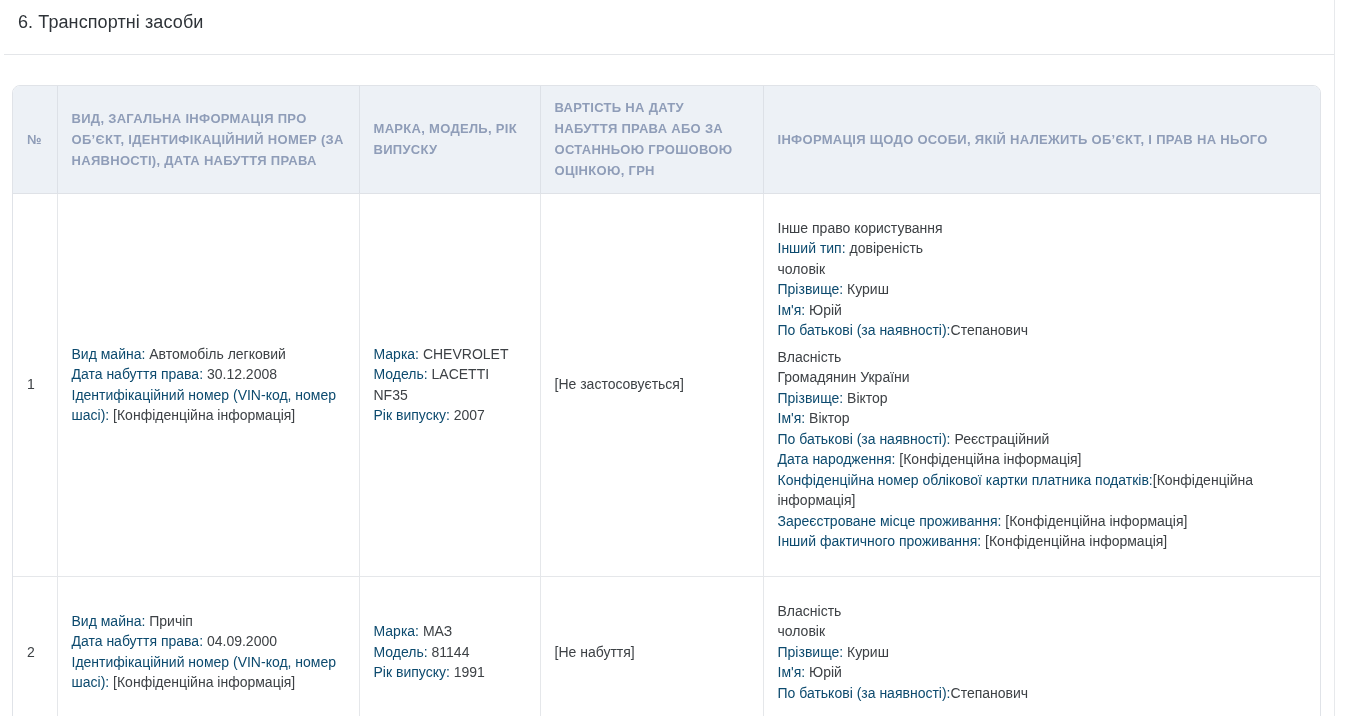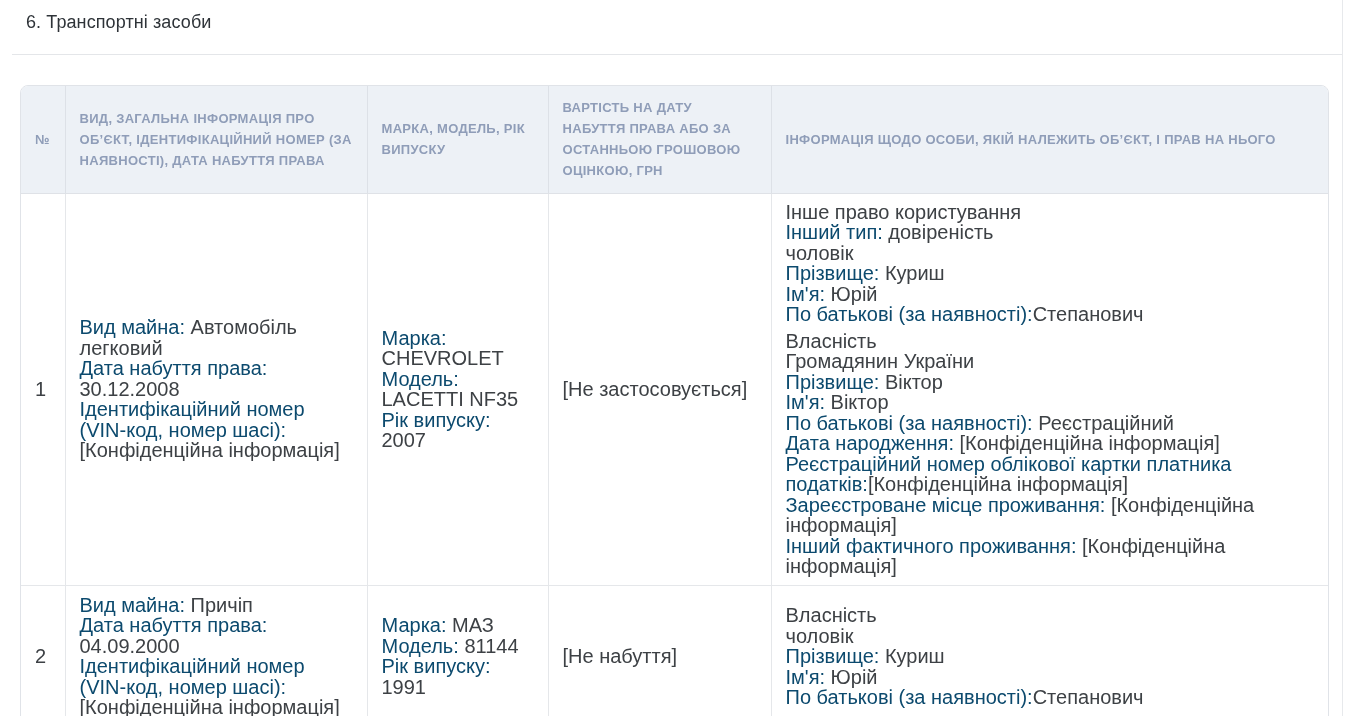--- a/index.html
+++ b/index.html
@@ -10,21 +10,21 @@
     -webkit-font-smoothing: antialiased;
   }
   body {
     width: 1346px;
     height: 716px;
     position: relative;
     overflow: hidden;
   }
   .panel {
     position: absolute;
-    top: 0; left: 12px;
+    top: 0; left: 4px;
     width: 1331px;
     height: 716px;
     box-sizing: border-box;
     border-right: 1px solid #e7e9ec;
     background: #ffffff;
   }
   .page-header {
     box-sizing: border-box;
     height: 55px;
     border-bottom: 1px solid #e4e6e9;
@@ -65,22 +65,22 @@
     padding: 10px 14px;
     line-height: 21px;
     letter-spacing: 0.3px;
     border-right: 1px solid #dde1e7;
     border-bottom: 1px solid #dfe2e7;
   }
   table.vehicles th:last-child { border-right: none; }
   table.vehicles td {
     box-sizing: border-box;
     vertical-align: middle;
-    padding: 8px 14px;
-    font-size: 20px;
+    padding: 24px 14px;
+    font-size: 14px;
     line-height: 20.5px;
     color: #3d4145;
     border-right: 1px solid #e5e7ea;
     word-wrap: break-word;
     margin-left: 42px;
   }
   table.vehicles td:last-child { border-right: none; }
   tr.row-1 td { height: 357px; border-bottom: 1px solid #e5e7ea; }
   tr.row-2 td { height: 142px; }
   td.cell-num { padding-left: 13px; }
@@ -137,21 +137,21 @@
                 <div class="line"><span class="lbl">Ім'я: </span><span class="val">Юрій</span></div>
                 <div class="line"><span class="lbl">По батькові (за наявності):</span><span class="val">Степанович</span></div>
               </div>
               <div class="grp">
                 <div class="line"><span class="val">Власність</span></div>
                 <div class="line"><span class="val">Громадянин України</span></div>
                 <div class="line"><span class="lbl">Прізвище: </span><span class="val">Віктор</span></div>
                 <div class="line"><span class="lbl">Ім'я: </span><span class="val">Віктор</span></div>
                 <div class="line"><span class="lbl">По батькові (за наявності): </span><span class="val">Реєстраційний</span></div>
                 <div class="line"><span class="lbl">Дата народження: </span><span class="val">[Конфіденційна інформація]</span></div>
-                <div class="line"><span class="lbl">Реєстраційний номер облікової картки платника податків:</span><span class="val">[Конфіденційна інформація]</span></div>
+                <div class="line"><span class="lbl">Конфіденційна номер облікової картки платника податків:</span><span class="val">[Конфіденційна інформація]</span></div>
                 <div class="line"><span class="lbl">Зареєстроване місце проживання: </span><span class="val">[Конфіденційна інформація]</span></div>
                 <div class="line"><span class="lbl">Інший фактичного проживання: </span><span class="val">[Конфіденційна інформація]</span></div>
               </div>
             </td>
           </tr>
           <tr class="row-2">
             <td class="cell-num">2</td>
             <td class="cell-object">
               <div class="line"><span class="lbl">Вид майна: </span><span class="val">Причіп</span></div>
               <div class="line"><span class="lbl">Дата набуття права: </span><span class="val">04.09.2000</span></div>

